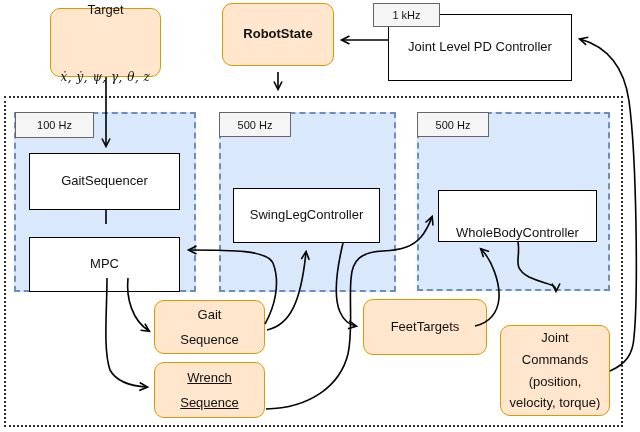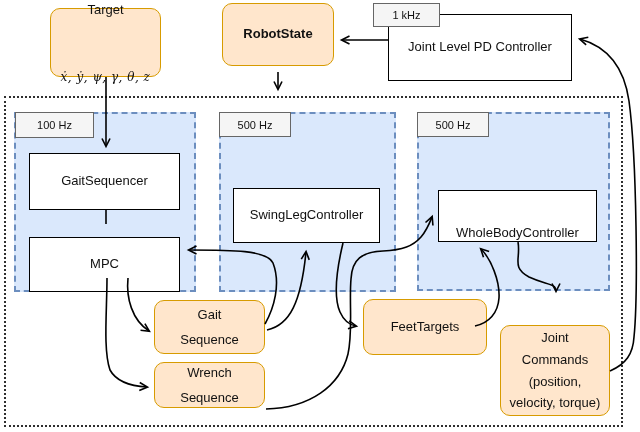--- a/index.html
+++ b/index.html
@@ -93,21 +93,21 @@
     <span>SwingLegController</span>
   </div>
   <div class="abs node white" style="left:438px;top:190px;width:159px;height:52px;align-items:flex-end;">
     <span>WholeBodyController</span>
   </div>
 
   <div class="abs node orange col lh-lg" style="left:154px;top:300px;width:111px;height:54px;">
     <span>Gait</span>
     <span>Sequence</span>
   </div>
-  <div class="abs node orange col lh-lg" style="left:154px;top:362px;width:111px;height:46px;">
+  <div class="abs node orange col lh-lg" style="left:154px;top:362px;width:111px;height:56px;text-decoration:underline;">
     <span>Wrench</span>
     <span>Sequence</span>
   </div>
   <div class="abs node orange" style="left:363px;top:299px;width:124px;height:56px;">
     <span>FeetTargets</span>
   </div>
   <div class="abs node orange col lh-md" style="left:500px;top:297px;width:110px;height:91px;margin-top:28px;">
     <span>Joint</span>
     <span>Commands</span>
     <span>(position,</span>

